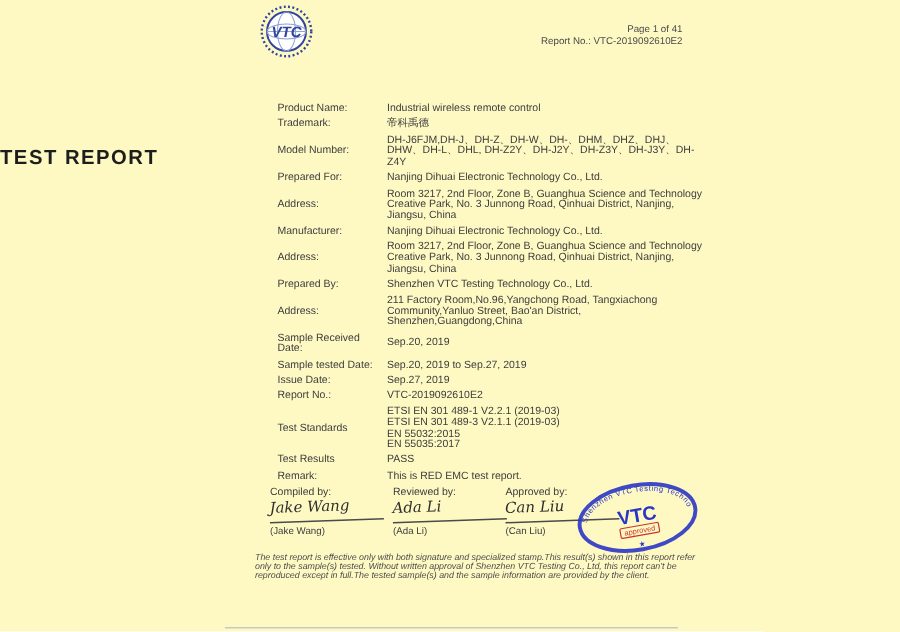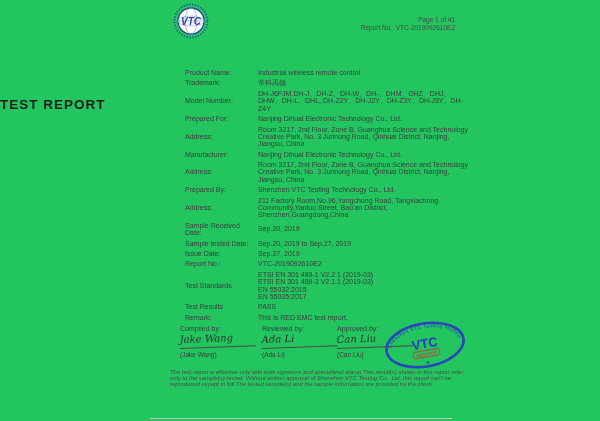--- a/index.html
+++ b/index.html
@@ -1,16 +1,16 @@
 <!DOCTYPE html>
 <html><head>
 <meta charset="utf-8">
 <style>
   html,body{margin:0;padding:0;background:#ffffff;}
-  .page{position:relative;width:600px;height:421px;background:#22c55e;overflow:hidden;
+  .page{position:relative;width:600px;height:421px;background:#fef9c3;overflow:hidden;
         font-family:"Liberation Sans", sans-serif;color:#3a3a3a;}
   
   .logo{position:absolute;left:173px;top:3px;width:36px;height:36px;}
   
   .header-right{position:absolute;top:16px;right:145px;text-align:right;
                 font-size:6.5px;line-height:7.5px;color:#4a4a4a;}
   
   .title{position:absolute;top:49px;left:0;width:600px;text-align:left;
          font-size:13.5px;font-weight:bold;letter-spacing:1px;color:#1d1d1d;margin-top:48px;}
   

